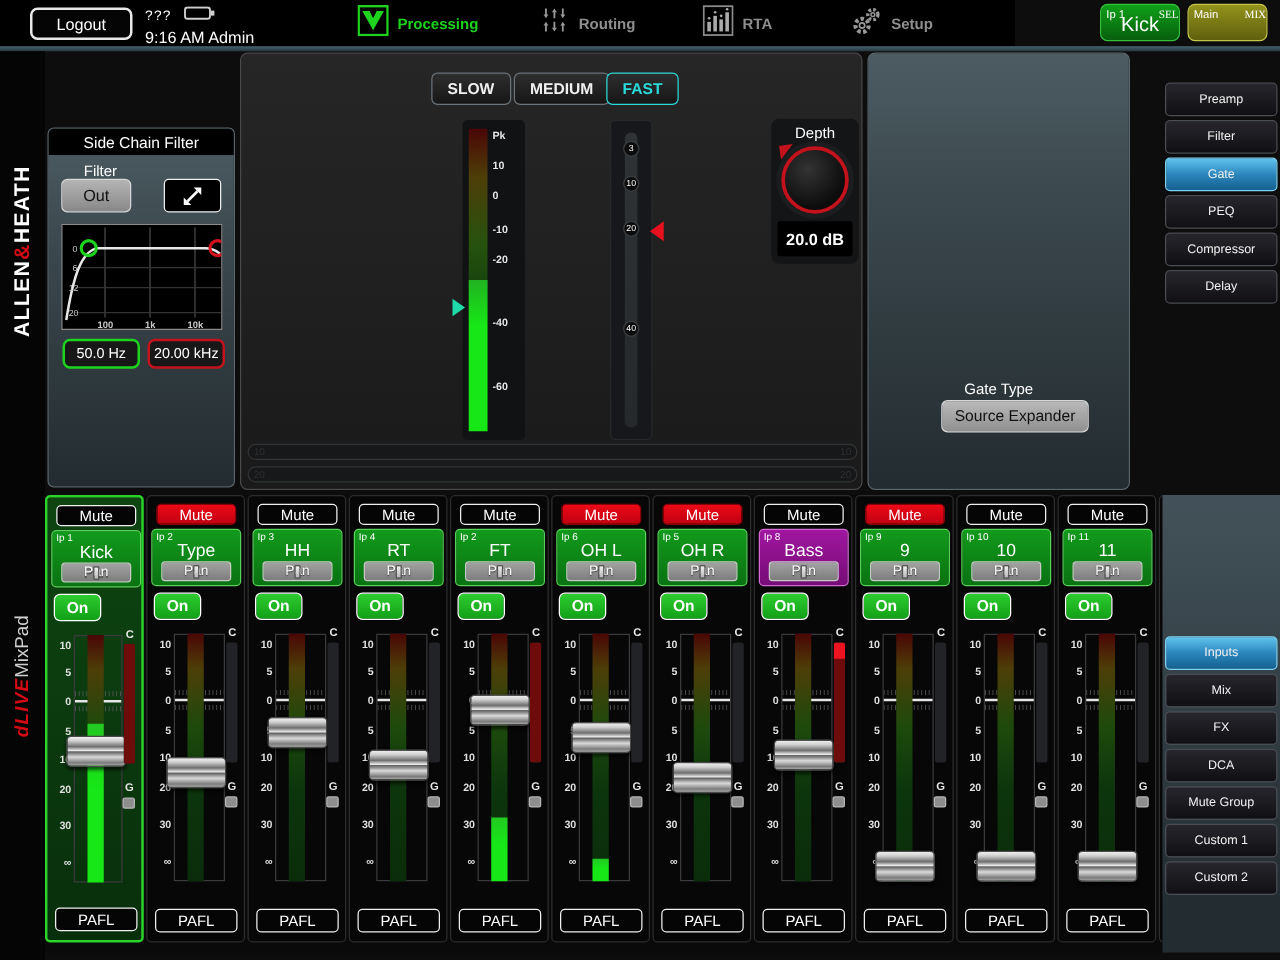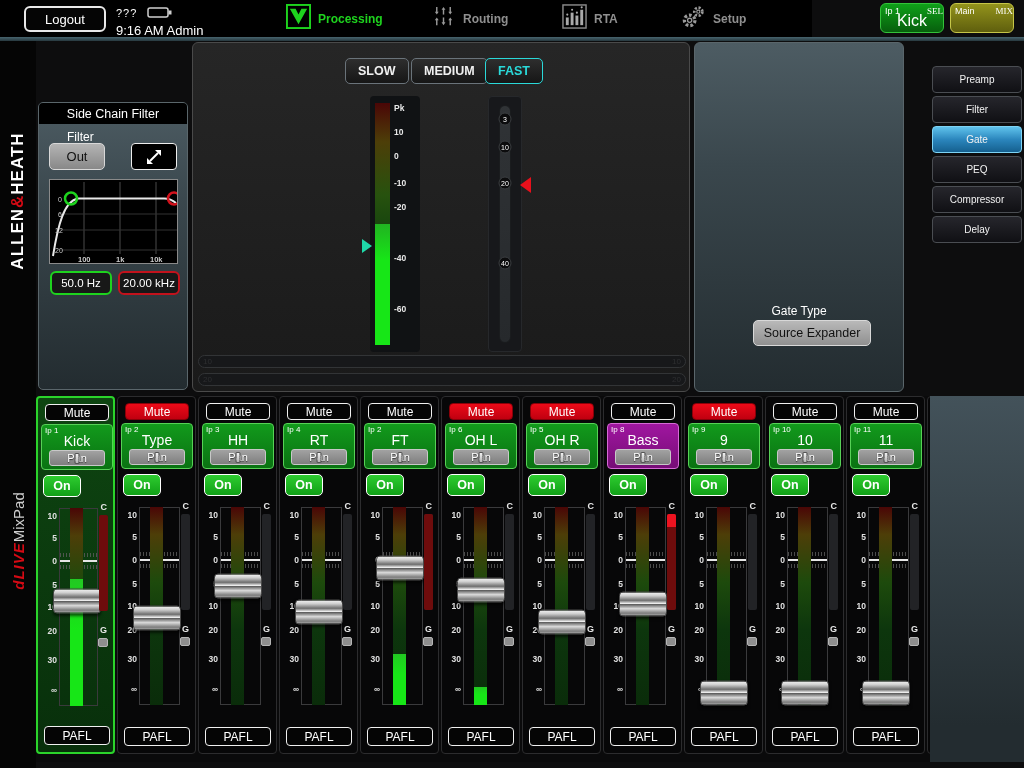--- a/index.html
+++ b/index.html
@@ -271,20 +271,27 @@
       <div id="grtrack"></div>
       <div id="grlabels">
           <span class="grlab" style="top: 21.8px;">3</span>
           <span class="grlab" style="top: 50.12px;">10</span>
           <span class="grlab" style="top: 85.52px;">20</span>
           <span class="grlab" style="top: 165.76px;">40</span>
         </div>
       <div id="grptr" style="top: 87.88px;"></div>
     </div>
 
+    <div class="knobblock" id="depblock">
+      <div class="klab">Depth</div>
+      <div class="knob red">
+          <div class="kptr"></div>
+        </div>
+      <div class="kval">20.0 dB</div>
+    </div>
 
     <div class="hbar" id="hbar0">
         <span class="hl l">10</span>
         <span class="hl r">10</span>
       </div>
     <div class="hbar" id="hbar1">
         <span class="hl l">20</span>
         <span class="hl r">20</span>
       </div>
   </div>
@@ -711,14 +718,23 @@
           <div class="gsq"></div>
         </div>
         <div class="paflbtn">PAFL</div>
       </div>
       <div class="strip">
         <div class="faderzone"></div>
       </div>
     </div>
 
   <div id="bankpanel"></div>
+  <div class="sidecol" id="bankcol">
+      <div class="sidebtn active">Inputs</div>
+      <div class="sidebtn">Mix</div>
+      <div class="sidebtn">FX</div>
+      <div class="sidebtn">DCA</div>
+      <div class="sidebtn">Mute Group</div>
+      <div class="sidebtn">Custom 1</div>
+      <div class="sidebtn">Custom 2</div>
+    </div>
 
 </div>
 
 </body></html>

